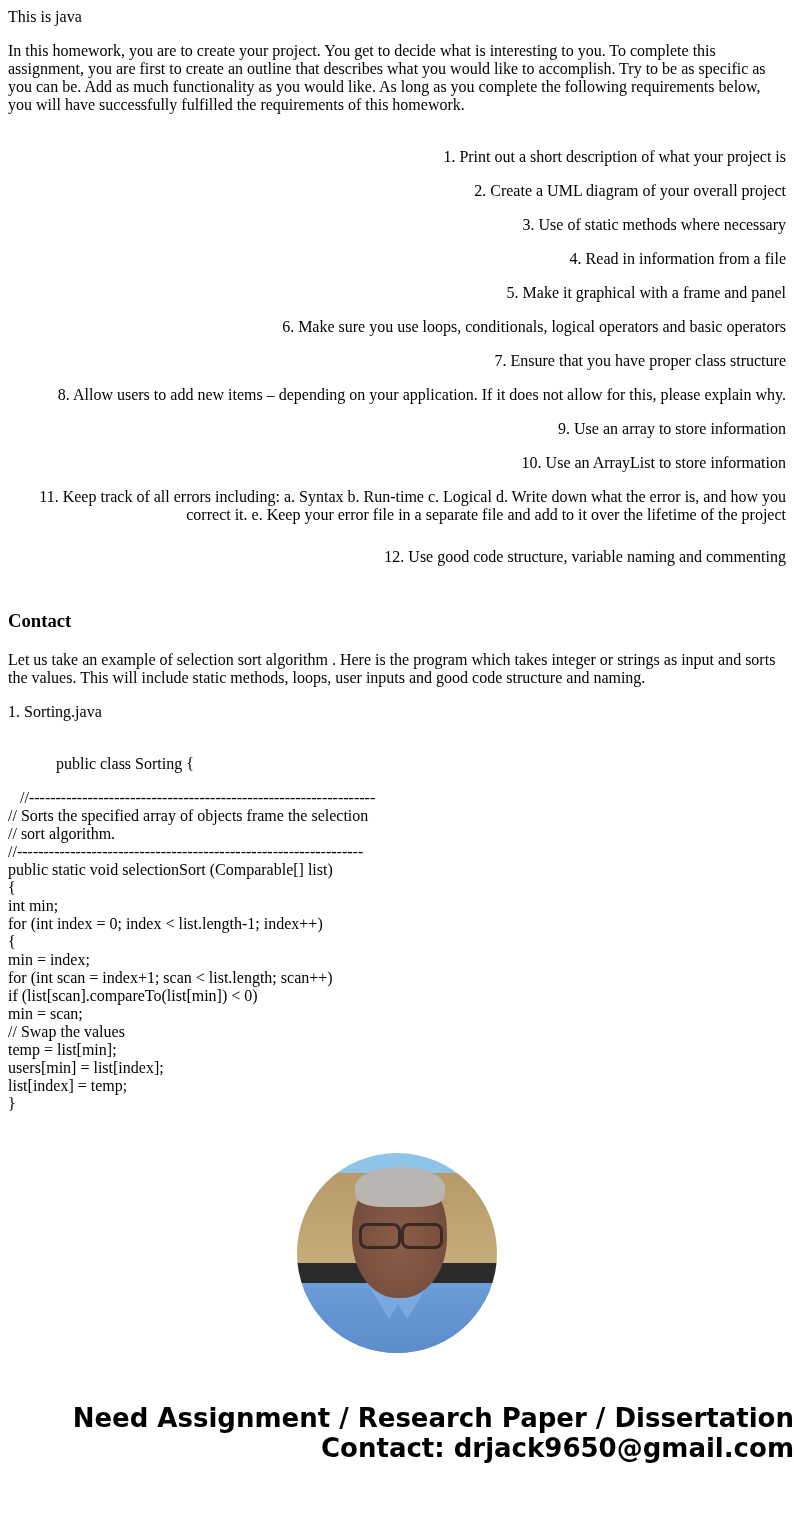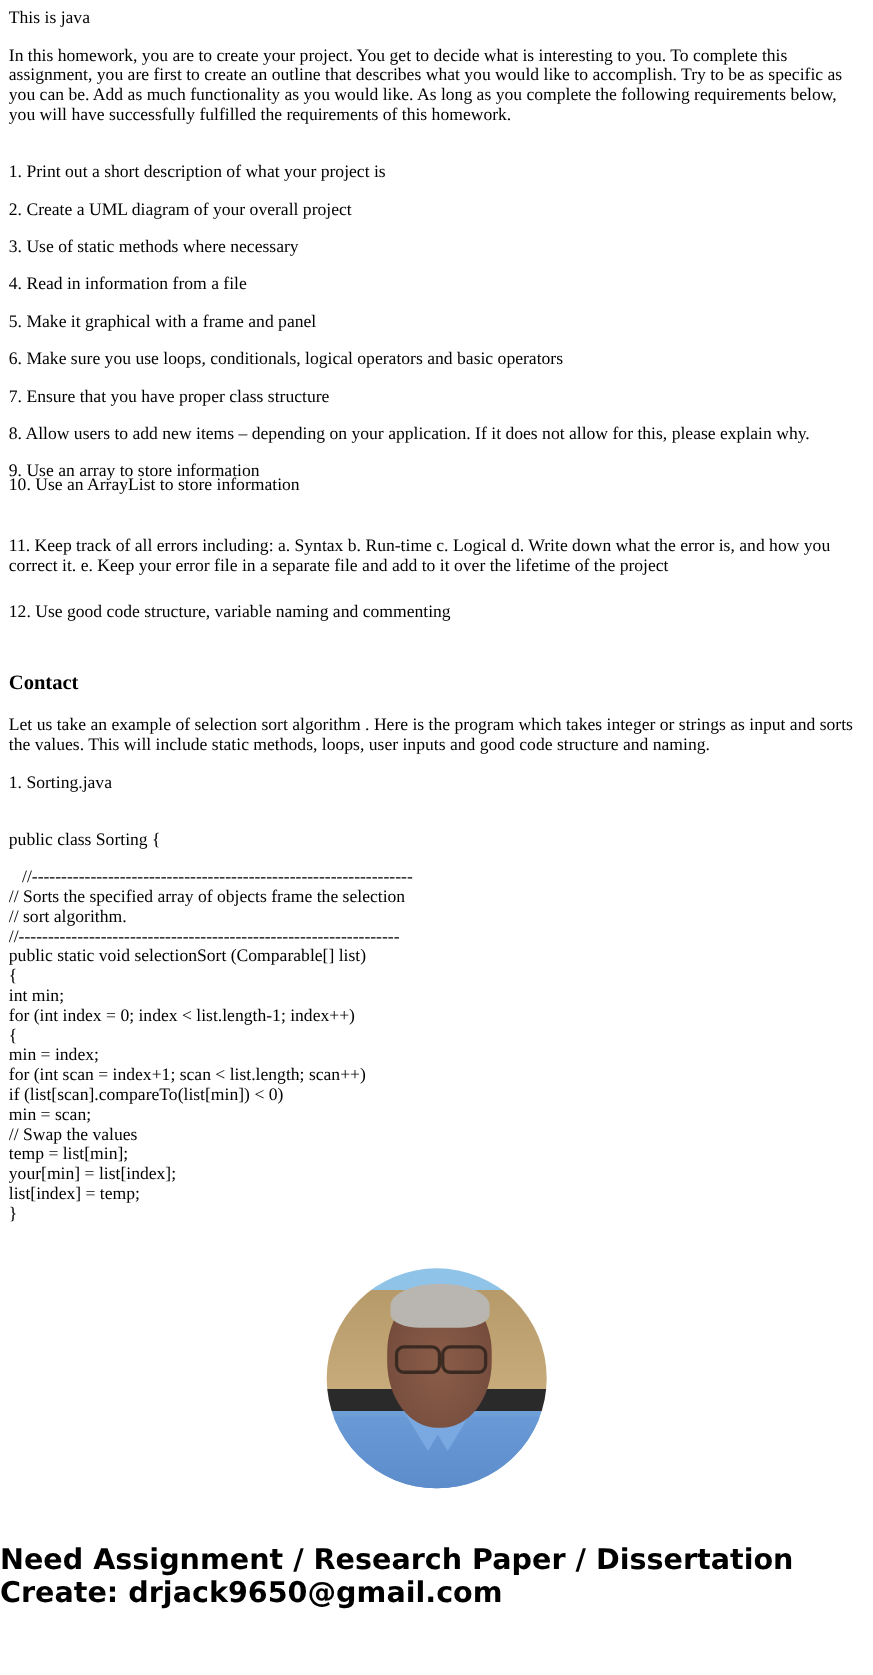--- a/index.html
+++ b/index.html
@@ -5,25 +5,25 @@
     html, body { margin: 0; padding: 0; background: #ffffff; }
     body {
       width: 794px; height: 1523px; position: relative; overflow: hidden;
       font-family: "Liberation Serif", "DejaVu Serif", serif;
       font-size: 16px; color: #000; line-height: 18px;
     }
     .content { position: absolute; left: 8px; top: 0; width: 778px; }
     p { margin: 0; }
     .intro-title { position: absolute; top: 8px; }
     .intro-para { position: absolute; top: 42px; width: 778px; }
-    .req { position: absolute; width: 778px; }
+    .req { position: absolute; width: 778px; text-align: right; }
     .sol-heading { position: absolute; top: 612px; font-size: 18.7px; font-weight: bold; margin: 0; }
     .sol-para { position: absolute; top: 651px; width: 778px; }
     .file-label { position: absolute; top: 703px; }
-    .code-decl { position: absolute; top: 755px; }
+    .code-decl { position: absolute; top: 755px; margin-left: 48px; }
     .code-block { position: absolute; top: 789px; height: 333px; overflow: hidden; width: 778px; }
     .code-line { white-space: pre; height: 18px; }
     .avatar {
       position: absolute; left: 297px; top: 1153px; width: 200px; height: 200px; border-radius: 50%;
       overflow: hidden;
       background: linear-gradient(180deg, #8fc3e8 0%, #8fc3e8 10%, #b79a6a 10%, #c7ab7a 55%, #2a2a2a 55%, #2a2a2a 65%, #6f9fd8 65%, #5e90cf 100%);
     }
     .avatar .face {
       position: absolute; left: 55px; top: 20px; width: 95px; height: 125px; border-radius: 45% 45% 48% 48%;
       background: radial-gradient(ellipse at 50% 55%, #8a5d48 0%, #7a5040 60%, #6d4636 100%);
@@ -41,42 +41,42 @@
       position: absolute; left: 0; top: 135px; width: 200px; height: 70px;
       background: linear-gradient(180deg, #6a9ad6, #5b8bc9);
     }
     .avatar .collar-l, .avatar .collar-r {
       position: absolute; top: 130px; width: 0; height: 0;
       border-left: 22px solid transparent; border-right: 22px solid transparent; border-top: 36px solid #7aa8e0;
     }
     .avatar .collar-l { left: 70px; }
     .avatar .collar-r { left: 88px; }
     .promo {
-      position: absolute; left: 0; top: 1403px; width: 794px; text-align: left;
+      position: absolute; left: 0; top: 1403px; width: 794px; text-align: right;
       font-family: "DejaVu Sans", "Liberation Sans", sans-serif; font-weight: bold;
       font-size: 26px; line-height: 30px; color: #000;
     }
   </style>
 </head>
 <body>
 
 <div class="content">
   <p class="intro-title">This is java</p>
   <p class="intro-para">In this homework, you are to create your project. You get to decide what is interesting to you. To complete this assignment, you are first to create an outline that describes what you would like to accomplish. Try to be as specific as you can be. Add as much functionality as you would like. As long as you complete the following requirements below, you will have successfully fulfilled the requirements of this homework.</p>
 
   <p class="req" style="top:148px">1. Print out a short description of what your project is</p>
   <p class="req" style="top:182px">2. Create a UML diagram of your overall project</p>
   <p class="req" style="top:216px">3. Use of static methods where necessary</p>
   <p class="req" style="top:250px">4. Read in information from a file</p>
   <p class="req" style="top:284px">5. Make it graphical with a frame and panel</p>
   <p class="req" style="top:318px">6. Make sure you use loops, conditionals, logical operators and basic operators</p>
   <p class="req" style="top:352px">7. Ensure that you have proper class structure</p>
   <p class="req" style="top:386px">8. Allow users to add new items – depending on your application. If it does not allow for this, please explain why.</p>
   <p class="req" style="top:420px">9. Use an array to store information</p>
-  <p class="req" style="top:432px">10. Use an ArrayList to store information</p>
+  <p class="req" style="top:454px">10. Use an ArrayList to store information</p>
   <p class="req" style="top:488px">11. Keep track of all errors including: a. Syntax b. Run-time c. Logical d. Write down what the error is, and how you correct it. e. Keep your error file in a separate file and add to it over the lifetime of the project</p>
   <p class="req" style="top:548px">12. Use good code structure, variable naming and commenting</p>
 
   <h3 class="sol-heading">Contact</h3>
   <p class="sol-para">Let us take an example of selection sort algorithm . Here is the program which takes integer or strings as input and sorts the values. This will include static methods, loops, user inputs and good code structure and naming.</p>
   <p class="file-label">1. Sorting.java</p>
   <p class="code-decl">public class Sorting {</p>
 
   <div class="code-block">
     <div class="code-line">   //-----------------------------------------------------------------</div>
@@ -87,32 +87,32 @@
     <div class="code-line">{</div>
     <div class="code-line">int min;</div>
     <div class="code-line">for (int index = 0; index &lt; list.length-1; index++)</div>
     <div class="code-line">{</div>
     <div class="code-line">min = index;</div>
     <div class="code-line">for (int scan = index+1; scan &lt; list.length; scan++)</div>
     <div class="code-line">if (list[scan].compareTo(list[min]) &lt; 0)</div>
     <div class="code-line">min = scan;</div>
     <div class="code-line">// Swap the values</div>
     <div class="code-line">temp = list[min];</div>
-    <div class="code-line">your[min] = list[index];</div>
+    <div class="code-line">users[min] = list[index];</div>
     <div class="code-line">list[index] = temp;</div>
     <div class="code-line">}</div>
   </div>
 </div>
 
 <div class="avatar">
   <div class="shirt"></div>
   <div class="collar-l"></div>
   <div class="collar-r"></div>
   <div class="face"></div>
   <div class="hair"></div>
   <div class="glasses-l"></div>
   <div class="glasses-r"></div>
 </div>
 
 <div class="promo">
   <div>Need Assignment / Research Paper / Dissertation</div>
-  <div>Create: drjack9650@gmail.com</div>
+  <div>Contact: drjack9650@gmail.com</div>
 </div>
 
 </body></html>

